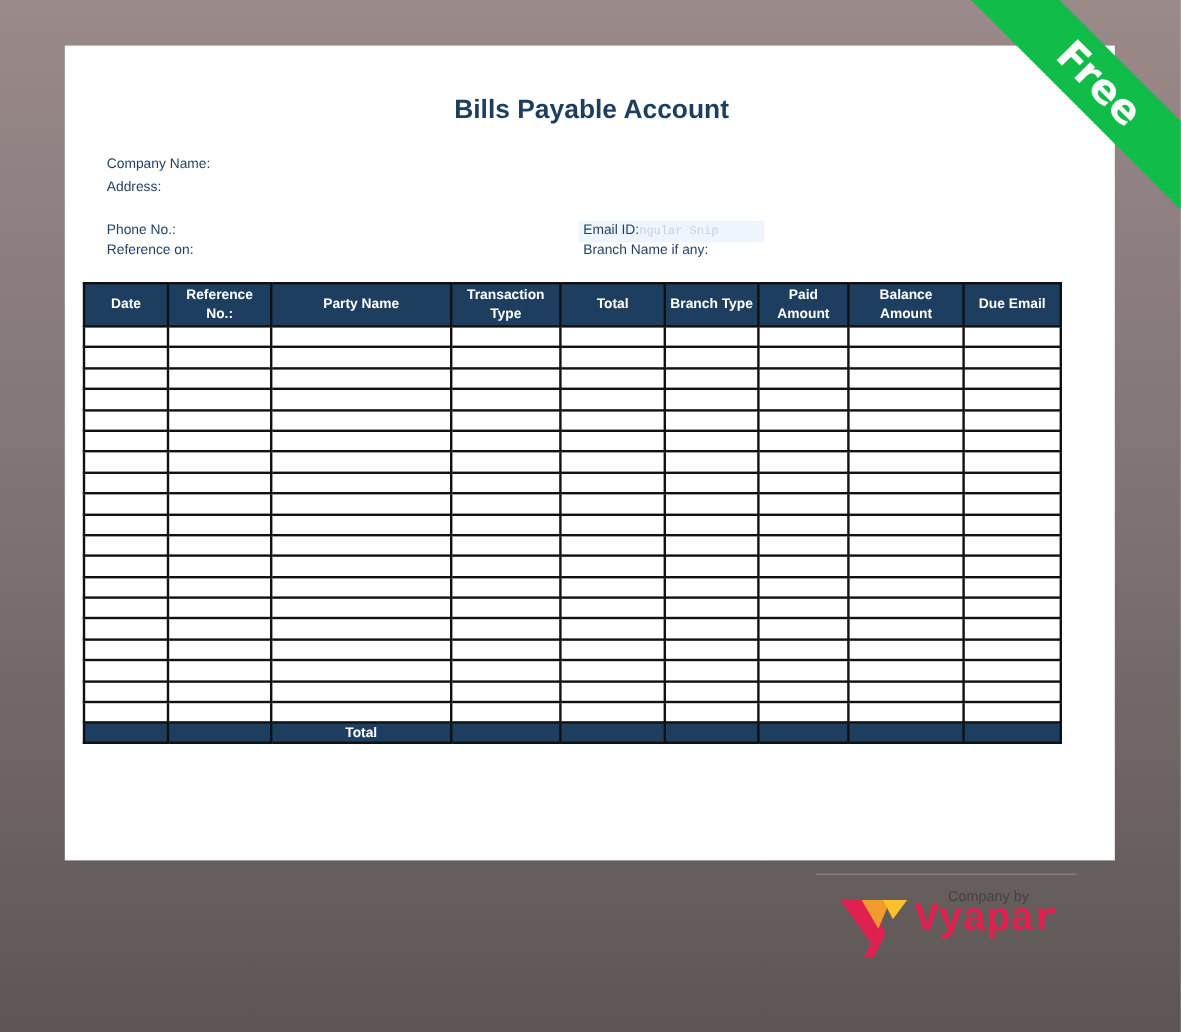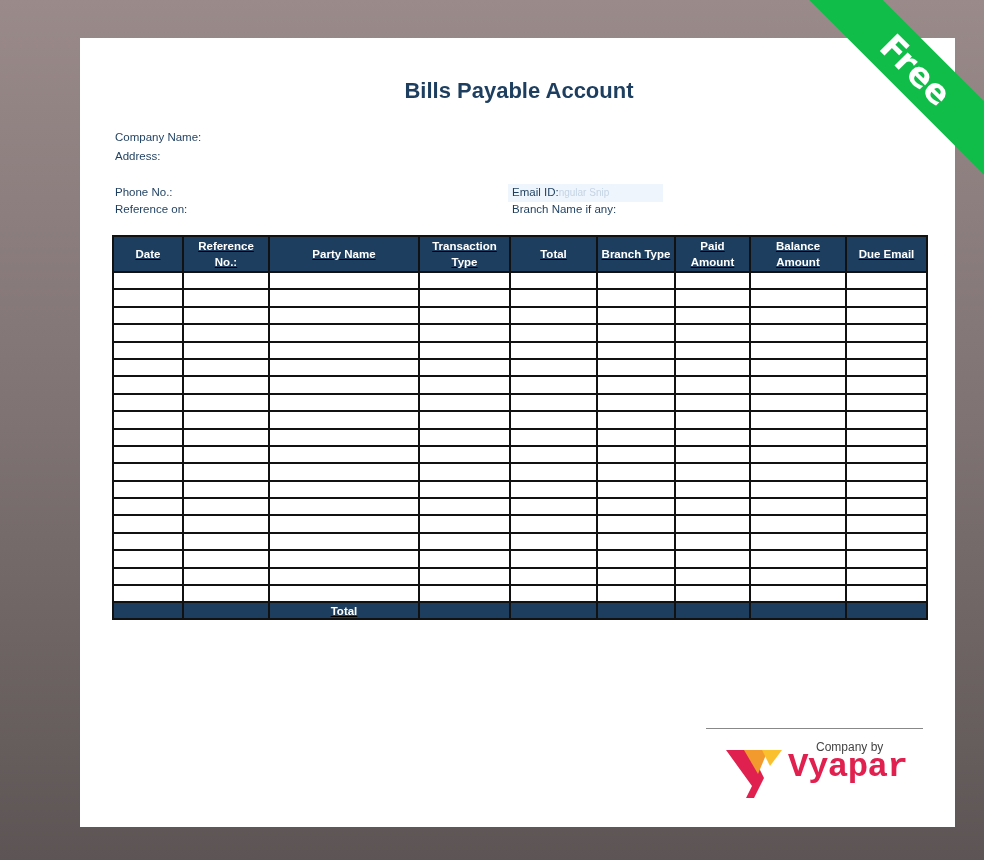--- a/index.html
+++ b/index.html
@@ -3,38 +3,37 @@
 <meta charset="utf-8">
 <style>
   * { box-sizing: border-box; margin: 0; padding: 0; }
   html, body { width: 984px; height: 860px; overflow: hidden; }
   body {
     position: relative;
     background: linear-gradient(180deg, #9a8a8a 0%, #7e7272 50%, #5d5555 100%);
     font-family: "Liberation Sans", "DejaVu Sans", sans-serif;
   }
   .page {
-    position: absolute; left: 54px; top: 38px; width: 875px; height: 789px;
+    position: absolute; left: 54px; top: 38px; width: 875px; height: 679px;
     background: #ffffff;
-    margin-left: 26px;
   }
   .title {
     position: absolute; left: 0; top: 40px; width: 878px; text-align: center;
     font-size: 22px; font-weight: bold; color: #1d3e5f;
   }
   .meta { position: absolute; font-size: 11.5px; color: #1d3e5f; }
   .meta.bold { font-weight: normal; }
   .email-box {
     position: absolute; left: 428px; top: 146px; width: 155px; height: 18px;
     background: #eef5fc;
   }
-  .email-ghost { color: #c4d4e4; font-size: 10px; }
+  .email-ghost { color: #c4d4e4; font-size: 10px; font-family: Liberation Mono, monospace; }
   table.ledger {
-    position: absolute; left: 32px; top: 197px; width: 814px;
-    border-collapse: collapse; table-layout: fixed; text-decoration: underline;
+    position: absolute; left: 15px; top: 197px; width: 814px;
+    border-collapse: collapse; table-layout: fixed;
   }
   table.ledger th, table.ledger td { border: 2px solid #111; }
   table.ledger th {
     background: #1d3e5f; color: #fff; font-size: 11.5px; font-weight: bold;
     height: 36px; text-align: center; line-height: 16px; padding: 0 2px;
   }
   table.ledger td { height: 17.4px; background: #fff; }
   table.ledger tr.total-row td {
     background: #1d3e5f; color: #fff; font-size: 11.5px; font-weight: bold;
     text-align: center; height: 17px;

